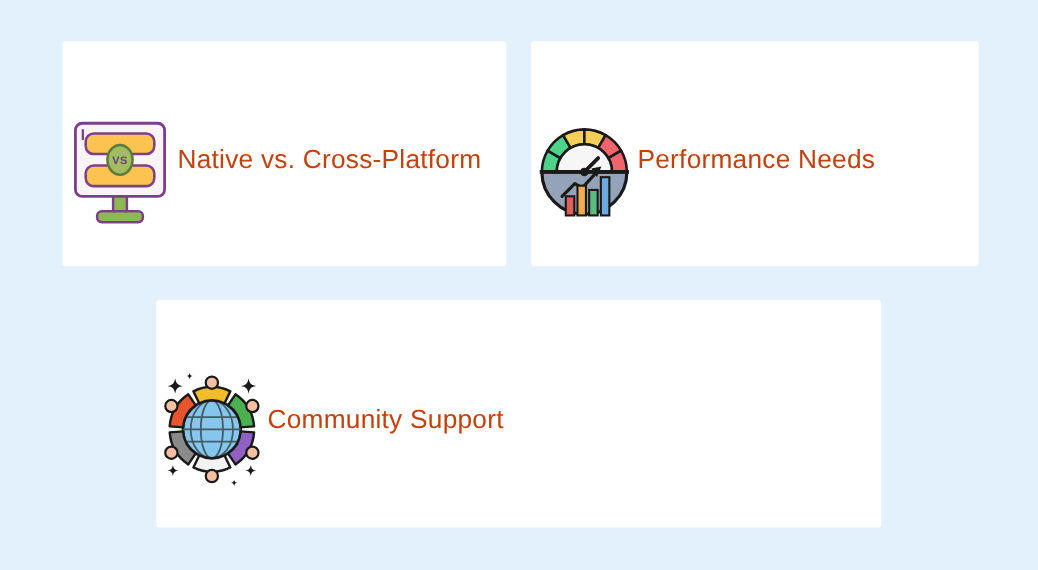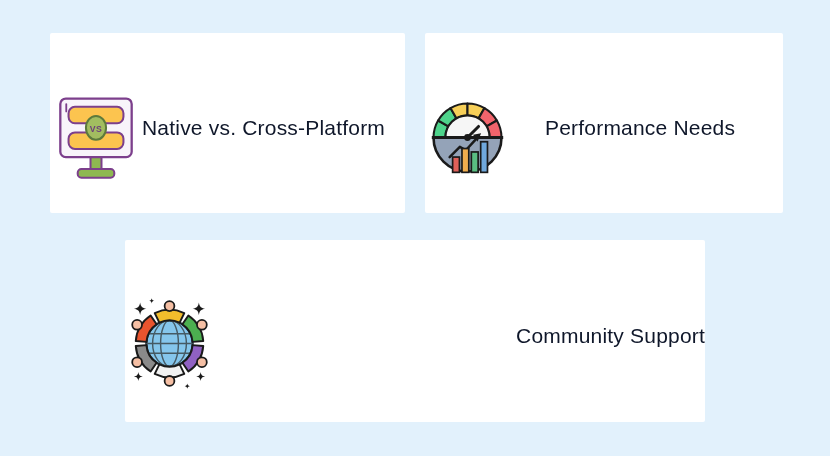--- a/index.html
+++ b/index.html
@@ -12,31 +12,31 @@
   }
   .card {
     position: absolute;
     background: #ffffff;
     border-radius: 2px;
     display: flex;
     flex-direction: row;
     align-items: center;
   }
   .card-top-left  { left: 50px;  top: 33px;  width: 355px; height: 180px; padding-top: 0; }
-  .card-top-right { left: 425px; top: 33px;  width: 358px; height: 180px; gap: 35px; }
-  .card-bottom    { left: 125px; top: 240px; width: 580px; height: 182px; justify-content: space-between; }
+  .card-top-right { left: 425px; top: 33px;  width: 358px; height: 180px; }
+  .card-bottom    { left: 125px; top: 240px; width: 580px; height: 182px; }
   .icon-wrap {
     display: flex; align-items: flex-end; justify-content: center;
     margin-top: 27px; height: 86px;
   }
   .card-bottom .icon-wrap { margin-top: 23px; height: 94px; }
   .card-label {
     margin-top: 9px;
     font-size: 21px;
-    color: #0f172a;
+    color: #c2410c;
     letter-spacing: 0.2px;
     text-align: center;
   }
 </style>
 </head>
 <body>
 
 <div class="card card-top-left">
   <div class="icon-wrap">
 

